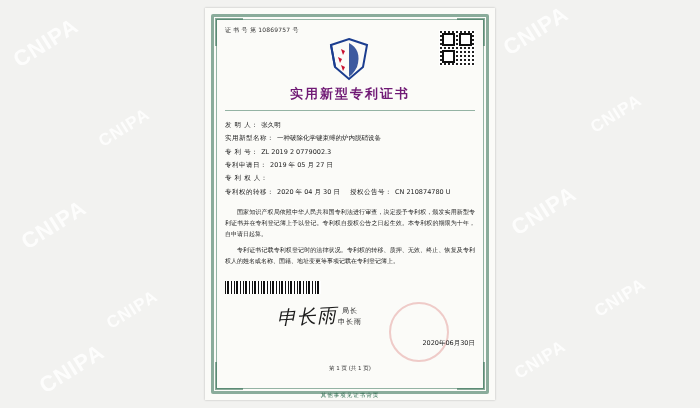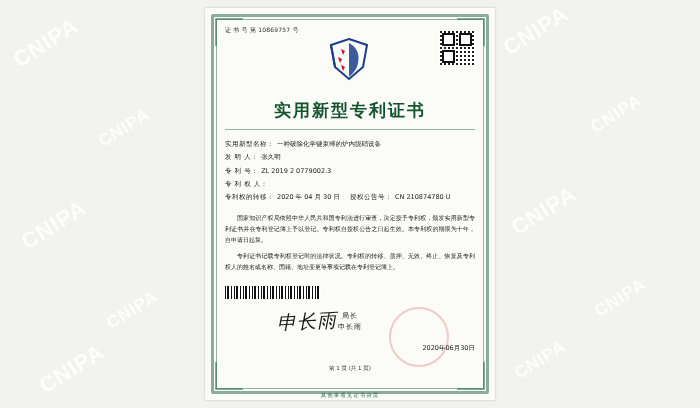--- a/index.html
+++ b/index.html
@@ -102,24 +102,24 @@
     position: relative;
     margin: 2px auto 0;
     width: 62px;
     height: 46px;
   }
   .emblem svg { display:block; }
   .main-title {
     text-align: center;
     font-family: "DejaVu Serif", serif;
     font-weight: bold;
-    font-size: 17px;
-    color: #14532d;
+    font-size: 13px;
+    color: #701a75;
     letter-spacing: 2px;
-    margin-top: 16px;
+    margin-top: 2px;
   }
   .title-rule {
     width: 100%;
     height: 1px;
     background: #2e6b4f;
     opacity: .5;
     margin: 7px 0 8px;
   }
   .fields {
     font-size: 6.5px;
@@ -278,30 +278,34 @@
           <path d="M22 28 L26 30 L24 34 Z" fill="#c8102e"></path>
           <path d="M12 8 L16 30" stroke="#1b3d8f" stroke-width="2" fill="none"></path>
         </svg>
       </div>
 
       <div class="main-title">实用新型专利证书</div>
       <div class="title-rule"></div>
 
       <div class="fields">
         <div class="field">
+          <span class="lbl">发 明 人：</span>
+          <span class="val">张久明</span>
+        </div>
+        <div class="field">
           <span class="lbl">实用新型名称：</span>
           <span class="val">一种破除化学键束缚的炉内脱硝设备</span>
         </div>
         <div class="field">
-          <span class="lbl">发 明 人：</span>
-          <span class="val">张久明</span>
-        </div>
-        <div class="field">
           <span class="lbl">专 利 号：</span>
           <span class="val">ZL 2019 2 0779002.3</span>
+        </div>
+        <div class="field">
+          <span class="lbl">专利申请日：</span>
+          <span class="val">2019 年 05 月 27 日</span>
         </div>
         <div class="field">
           <span class="lbl">专 利 权 人：</span>
         </div>
         <div class="field two">
           <span class="half">
             <span class="lbl">专利权的转移：</span>
             <span class="val">2020 年 04 月 30 日</span>
           </span>
           <span class="half">

